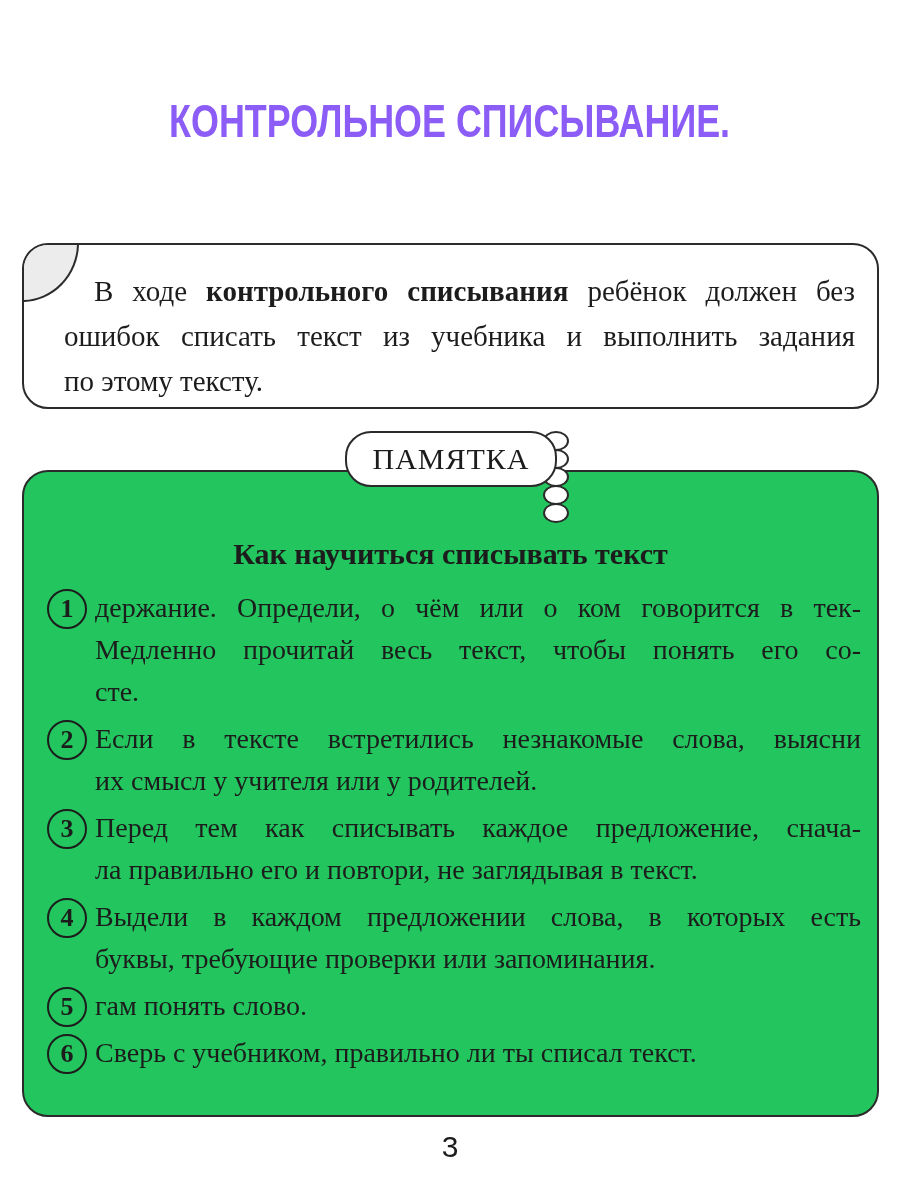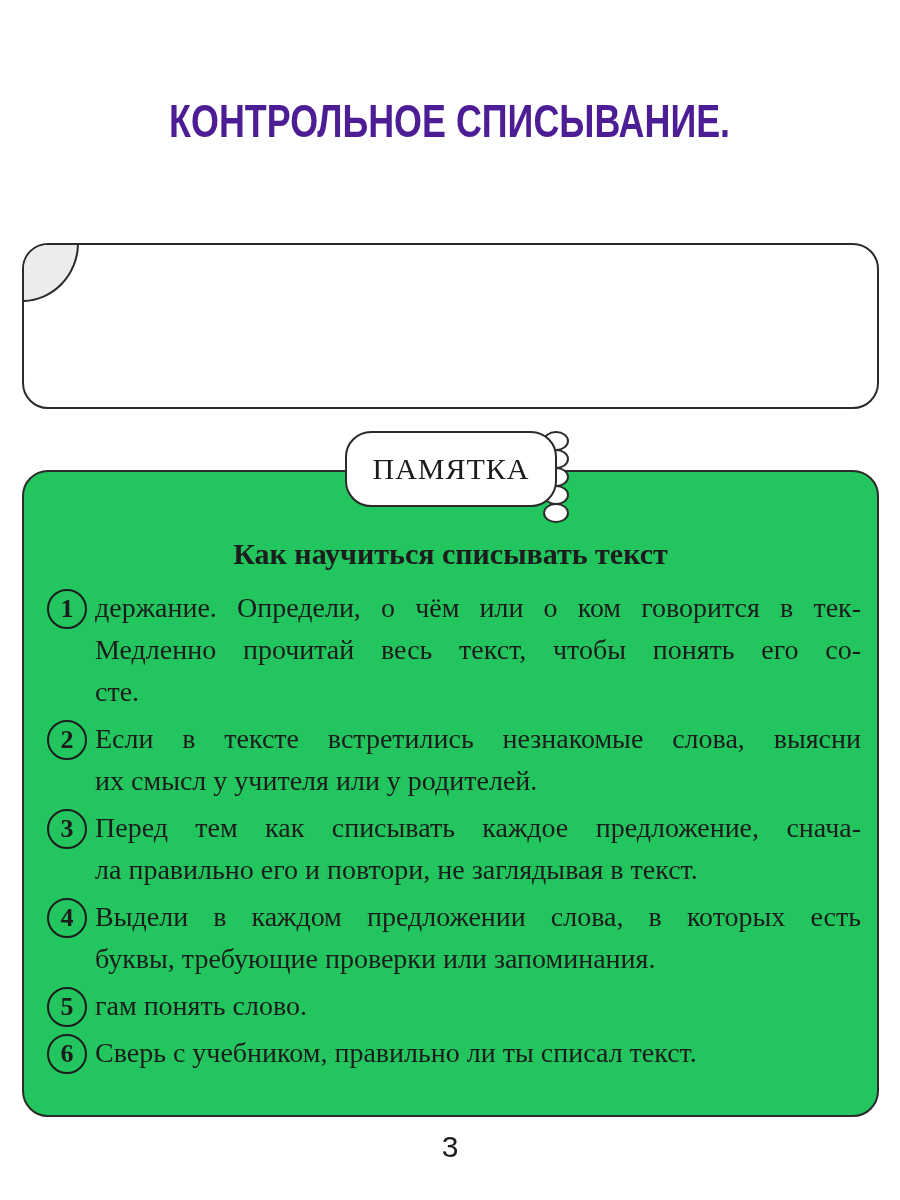--- a/index.html
+++ b/index.html
@@ -17,21 +17,21 @@
   
   .title {
     position: absolute;
     top: 97px; left: 0;
     width: 100%;
     text-align: center;
     font-family: "Liberation Sans", "DejaVu Sans", sans-serif;
     font-weight: bold;
     font-size: 46px;
     line-height: 49px;
-    color: #4c1d95;
+    color: #8b5cf6;
   }
   .title .condensed {
     display: inline-block;
     transform: scaleX(0.78);
     transform-origin: 50% 50%;
     letter-spacing: 0px;
     white-space: nowrap;
   }
 
   
@@ -70,21 +70,21 @@
     text-align-last: justify;
     white-space: nowrap;
   }
   .tline.noj { text-align-last: left; }
   .tline.ind { text-indent: 30px; }
 
   
   .memo-badge {
     position: absolute;
     left: 345px; top: 431px;
-    width: 212px; height: 76px;
+    width: 212px; height: 56px;
     z-index: 3;
   }
   .memo-badge .loops {
     position: absolute;
     right: -12px; top: 2px;
     display: flex;
     flex-direction: column;
     z-index: 1;
   }
   .memo-badge .loop {
@@ -171,20 +171,25 @@
 <body>
 
 <div class="page">
 
   <div class="title">
     <div><span class="condensed">КОНТРОЛЬНОЕ СПИСЫВАНИЕ.</span></div>
   </div>
 
   <div class="intro-box">
     <div class="fold"></div>
+    <div class="intro-text">
+        <div class="tline ind"><span>В ходе </span><b>контрольного списывания</b><span> ребёнок должен без</span></div>
+        <div class="tline"><span>ошибок списать текст из учебника и выполнить задания</span></div>
+        <div class="tline noj"><span>по этому тексту.</span></div>
+      </div>
   </div>
 
   <div class="memo-badge">
     <div class="loops">
       <div class="loop"></div>
       <div class="loop"></div>
       <div class="loop"></div>
       <div class="loop"></div>
       <div class="loop"></div>
     </div>

